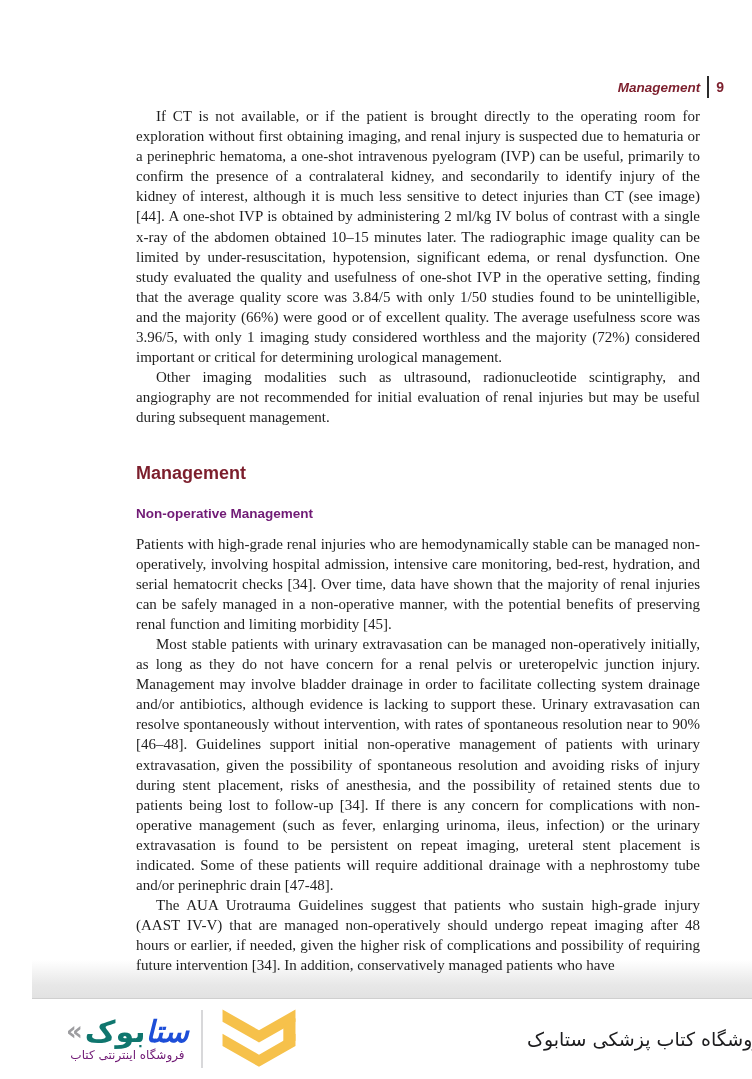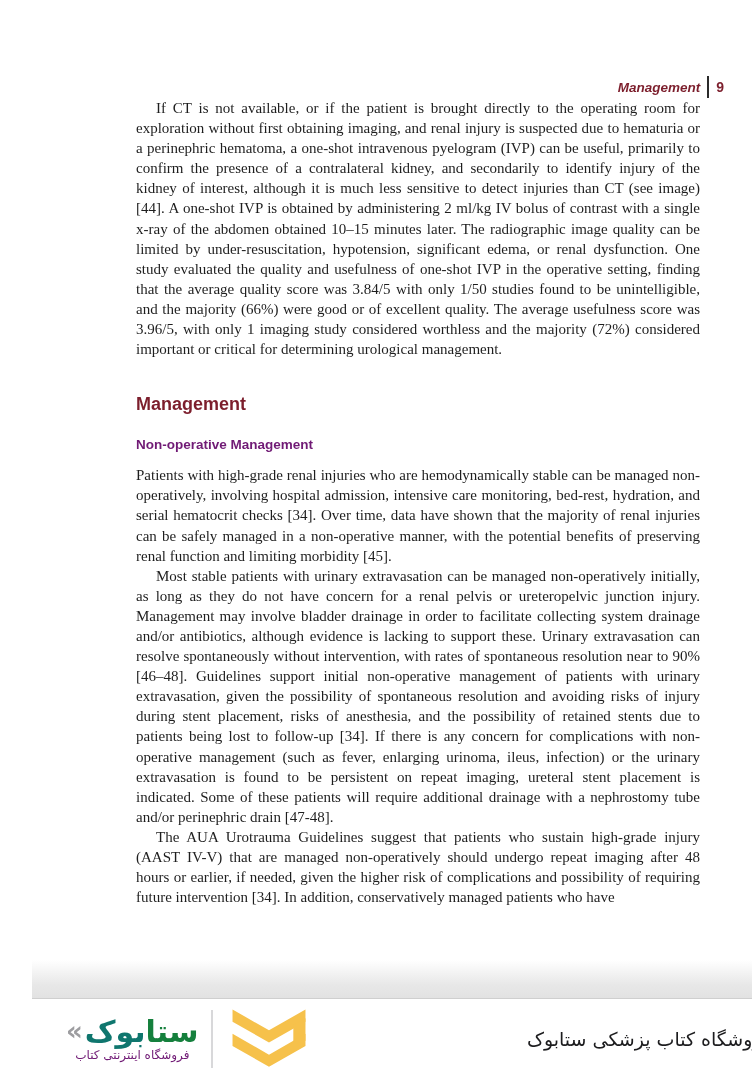--- a/index.html
+++ b/index.html
@@ -12,21 +12,21 @@
   }
 
   
   .running-head { position:absolute; top:76px; right:60px; display:flex; align-items:center; gap:7px; z-index:3; }
   .rh-title { font-family:"Liberation Sans", sans-serif; font-style:italic; font-weight:600; font-size:13.5px; color:#7c1e2c; }
   .rh-bar { width:2px; height:22px; background:#2b2b2b; }
   .rh-num { font-family:"Liberation Sans", sans-serif; font-weight:700; font-size:14px; color:#7c1e2c; }
 
   
   .body-col {
-    position:absolute; left:104px; top:98px; width:564px; z-index:1;
+    position:absolute; left:104px; top:106px; width:564px; z-index:1;
     font-size:15px; line-height:20.1px; color:#1e1e1e; text-align:justify;
   }
   .para { margin:0; }
   .para.indent { text-indent:20px; }
   h1.section { font-family:"Liberation Sans", sans-serif; font-weight:700; font-size:18px; color:#7c1e2c; margin:34px 0 0 0; line-height:22px; }
   h2.subsection { font-family:"Liberation Sans", sans-serif; font-weight:700; font-size:13.5px; color:#701a75; margin:22px 0 12px 0; line-height:16px; }
 
   
   .scan-edge {
     position:absolute; left:0; top:960px; width:752px; height:38px; z-index:0;
@@ -36,21 +36,21 @@
 
   
   .footer {
     position:absolute; left:0; top:999px; width:752px; height:80px; z-index:2;
     background:#ffffff; display:flex; align-items:center; justify-content:space-between;
     padding:0 12px 0 34px; box-sizing:border-box;
   }
   .logo { display:flex; align-items:center; gap:12px; }
   .wordmark-block { display:flex; flex-direction:column; align-items:center; }
   .wordmark { display:flex; align-items:center; font-family:"DejaVu Sans", sans-serif; font-weight:700; font-size:30px; line-height:1.05; }
-  .wm-yellow { color:#15803d; }
+  .wm-yellow { color:#1d4ed8;font-style:italic; }
   .wm-gray { color:#0f766e; }
   .wm-guillemet { font-size:26px; margin-right:2px; color:#9d9da0; }
   .tagline { font-family:"DejaVu Sans", sans-serif; font-size:12px; color:#701a75; margin-top:1px; }
   .logo-divider { width:2px; height:58px; background:#d8d8da; }
   .emblem { display:block; }
 
   .footer-right { display:flex; flex-direction:row; align-items:flex-end; gap:3px; }
   .store-name { font-family:"DejaVu Sans", sans-serif; font-size:19px; color:#1c1c1e; }
   .website { font-family:"DejaVu Sans", sans-serif; font-weight:700; font-size:24px; letter-spacing:7px; color:#2a2a2c; white-space:nowrap; }
   .website .yellow { color:#f0b331; }
@@ -63,20 +63,21 @@
   <div class="running-head">
     <span class="rh-title">Management</span>
     <span class="rh-bar"></span>
     <span class="rh-num">9</span>
   </div>
 
   <div class="scan-edge"></div>
 
   <div class="body-col">
     <p class="para indent">If CT is not available, or if the patient is brought directly to the operating room for exploration without first obtaining imaging, and renal injury is suspected due to hematuria or a perinephric hematoma, a one-shot intravenous pyelogram (IVP) can be useful, primarily to confirm the presence of a contralateral kidney, and secondarily to identify injury of the kidney of interest, although it is much less sensitive to detect injuries than CT (see image) [44]. A one-shot IVP is obtained by administering 2 ml/kg IV bolus of contrast with a single x-ray of the abdomen obtained 10–15 minutes later. The radiographic image quality can be limited by under-resuscitation, hypotension, significant edema, or renal dysfunction. One study evaluated the quality and usefulness of one-shot IVP in the operative setting, finding that the average quality score was 3.84/5 with only 1/50 studies found to be unintelligible, and the majority (66%) were good or of excellent quality. The average usefulness score was 3.96/5, with only 1 imaging study considered worthless and the majority (72%) considered important or critical for determining urological management.</p>
+    <p class="para indent">Other imaging modalities such as ultrasound, radionucleotide scintigraphy, and angiography are not recommended for initial evaluation of renal injuries but may be useful during subsequent management.</p>
     <h1 class="section">Management</h1>
     <h2 class="subsection">Non-operative Management</h2>
     <p class="para">Patients with high-grade renal injuries who are hemodynamically stable can be managed non-operatively, involving hospital admission, intensive care monitoring, bed-rest, hydration, and serial hematocrit checks [34]. Over time, data have shown that the majority of renal injuries can be safely managed in a non-operative manner, with the potential benefits of preserving renal function and limiting morbidity [45].</p>
     <p class="para indent">Most stable patients with urinary extravasation can be managed non-operatively initially, as long as they do not have concern for a renal pelvis or ureteropelvic junction injury. Management may involve bladder drainage in order to facilitate collecting system drainage and/or antibiotics, although evidence is lacking to support these. Urinary extravasation can resolve spontaneously without intervention, with rates of spontaneous resolution near to 90% [46–48]. Guidelines support initial non-operative management of patients with urinary extravasation, given the possibility of spontaneous resolution and avoiding risks of injury during stent placement, risks of anesthesia, and the possibility of retained stents due to patients being lost to follow-up [34]. If there is any concern for complications with non-operative management (such as fever, enlarging urinoma, ileus, infection) or the urinary extravasation is found to be persistent on repeat imaging, ureteral stent placement is indicated. Some of these patients will require additional drainage with a nephrostomy tube and/or perinephric drain [47-48].</p>
     <p class="para indent">The AUA Urotrauma Guidelines suggest that patients who sustain high-grade injury (AAST IV-V) that are managed non-operatively should undergo repeat imaging after 48 hours or earlier, if needed, given the higher risk of complications and possibility of requiring future intervention [34]. In addition, conservatively managed patients who have</p>
   </div>
 
   <div class="footer">
 
     <div class="logo">

